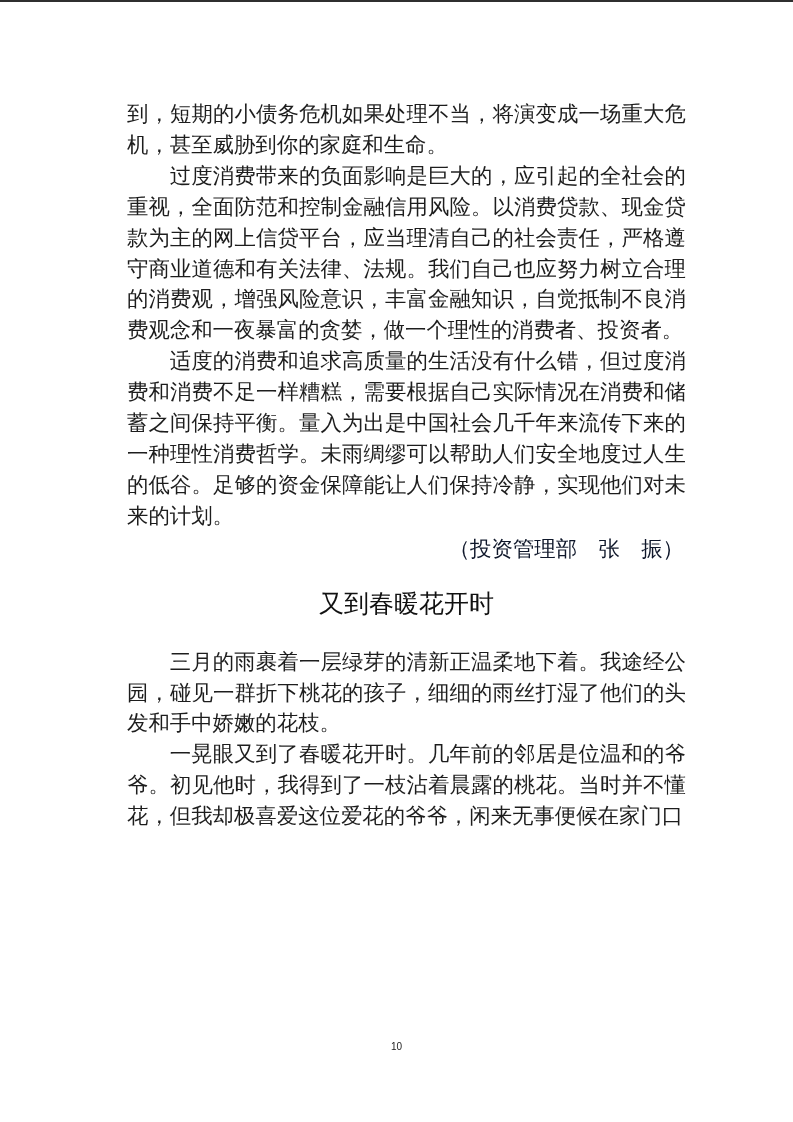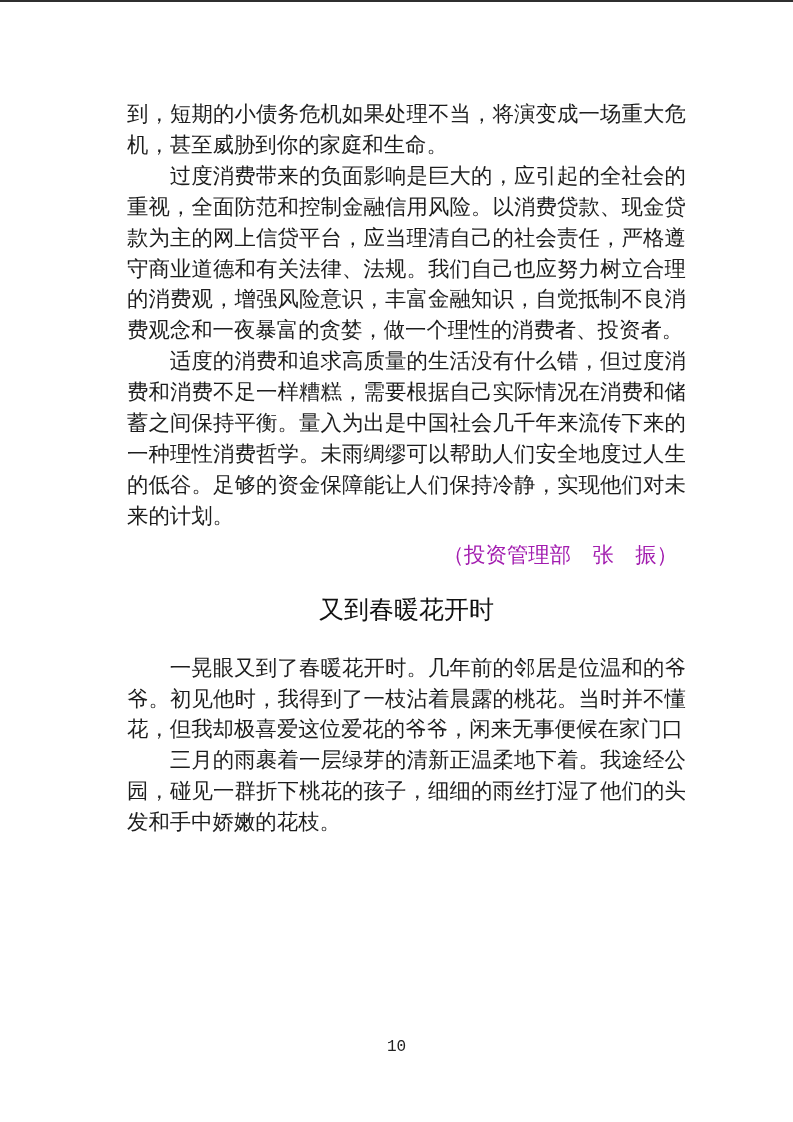--- a/index.html
+++ b/index.html
@@ -37,45 +37,45 @@
     text-align: justify;
     text-indent: 2em;
     letter-spacing: 0;
     word-break: normal;
     color: #1d1d1d;
   }
   .para.no-indent {
     text-indent: 0;
   }
   .signature {
-    margin: 8px;
+    margin: 2px;
     font-size: 21.4px;
     line-height: 30.9px;
     text-align: right;
-    color: #a21caf;
+    color: #0f172a;
   }
   .article-title {
     margin: 20px 0 26px 0;
     font-family: "Liberation Sans", "DejaVu Sans", sans-serif;
     font-weight: normal;
     font-size: 25px;
     line-height: 36px;
     text-align: center;
     color: #111111;
   }
   .page-number {
     position: absolute;
     top: 1038px;
     left: 0;
     width: 793px;
     text-align: center;
-    font-size: 16px;
+    font-size: 10px;
     line-height: 18px;
     color: #222222;
-    font-family: Liberation Mono, monospace;
+    font-family: Liberation Sans, sans-serif;
   }
 </style>
 </head>
 <body>
 
 <div class="page">
 
   <div class="scan-artifact-top"></div>
 
   <div class="content">
@@ -84,21 +84,21 @@
 
 
     <p class="para">过度消费带来的负面影响是巨大的，应引起的全社会的重视，全面防范和控制金融信用风险。以消费贷款、现金贷款为主的网上信贷平台，应当理清自己的社会责任，严格遵守商业道德和有关法律、法规。我们自己也应努力树立合理的消费观，增强风险意识，丰富金融知识，自觉抵制不良消费观念和一夜暴富的贪婪，做一个理性的消费者、投资者。</p>
 
     <p class="para">适度的消费和追求高质量的生活没有什么错，但过度消费和消费不足一样糟糕，需要根据自己实际情况在消费和储蓄之间保持平衡。量入为出是中国社会几千年来流传下来的一种理性消费哲学。未雨绸缪可以帮助人们安全地度过人生的低谷。足够的资金保障能让人们保持冷静，实现他们对未来的计划。</p>
 
     <p class="signature">（投资管理部　张　振）</p>
 
     <h2 class="article-title">又到春暖花开时</h2>
 
+    <p class="para">三月的雨裹着一层绿芽的清新正温柔地下着。我途经公园，碰见一群折下桃花的孩子，细细的雨丝打湿了他们的头发和手中娇嫩的花枝。</p>
+
     <p class="para">一晃眼又到了春暖花开时。几年前的邻居是位温和的爷爷。初见他时，我得到了一枝沾着晨露的桃花。当时并不懂花，但我却极喜爱这位爱花的爷爷，闲来无事便候在家门口</p>
-
-    <p class="para">三月的雨裹着一层绿芽的清新正温柔地下着。我途经公园，碰见一群折下桃花的孩子，细细的雨丝打湿了他们的头发和手中娇嫩的花枝。</p>
 
   </div>
 
   <div class="page-number">10</div>
 
 </div>
 
 </body></html>

